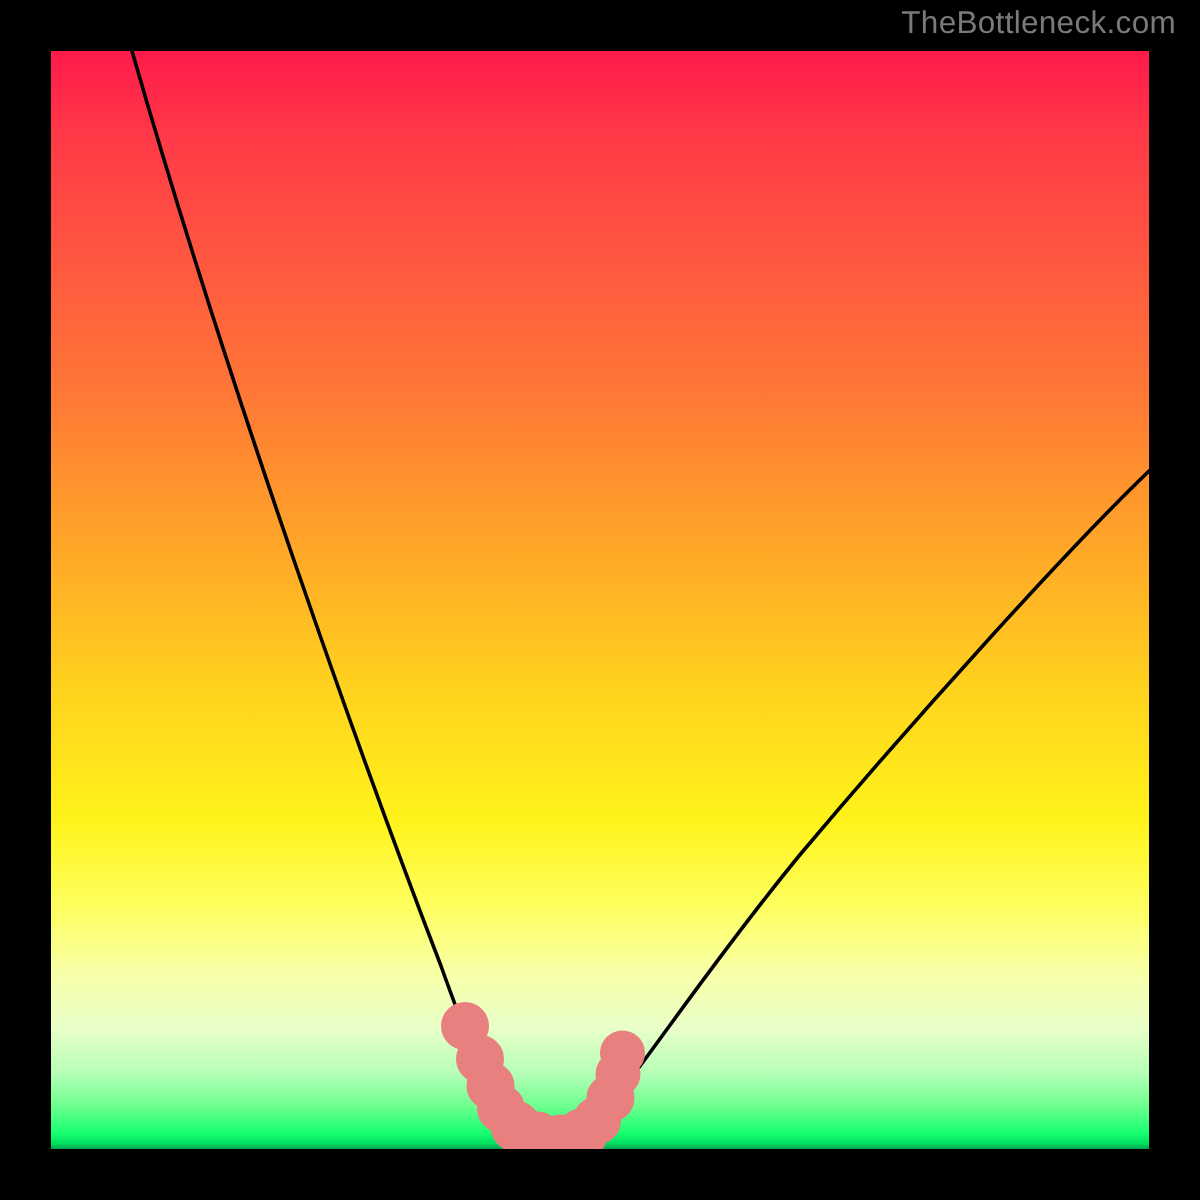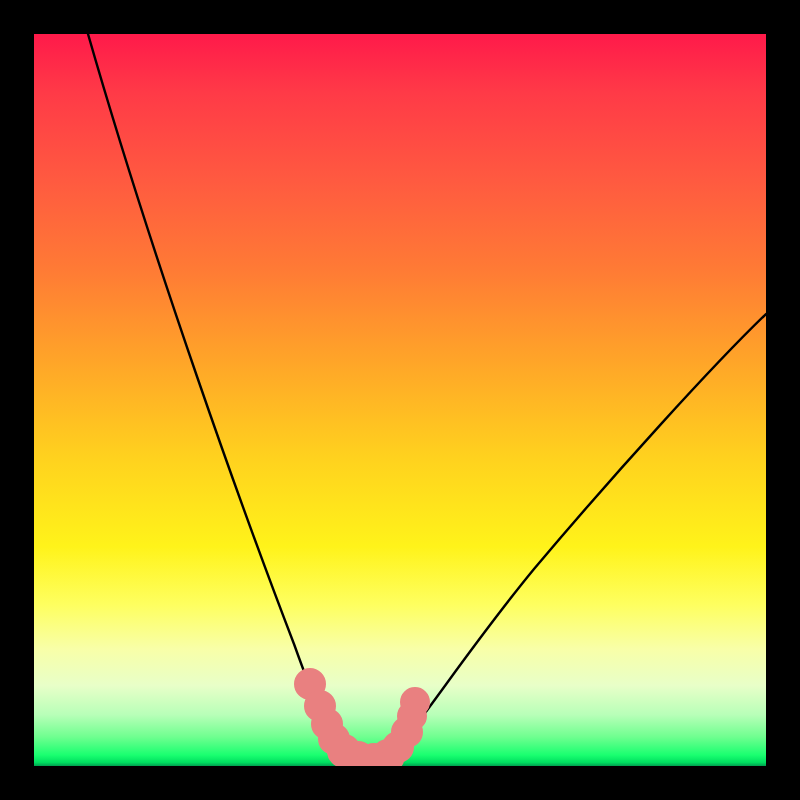--- a/index.html
+++ b/index.html
@@ -59,20 +59,21 @@
     left: 0;
     top: 0;
     width: 732px;
     height: 732px;
   }
 </style>
 </head>
 <body>
 
 <div class="frame">
+  <div class="watermark">TheBottleneck.com</div>
 
   <div class="plot">
     <svg class="curves" viewBox="0 0 732 732">
 
       <path d="M 54 0
                C 120 230, 210 480, 260 610
                C 285 680, 300 710, 308 716" fill="none" stroke="#000" stroke-width="2.4" stroke-linecap="round"></path>
 
       <path d="M 308 716
                Q 334 726, 360 716" fill="none" stroke="#000" stroke-width="2.4" stroke-linecap="round"></path>

